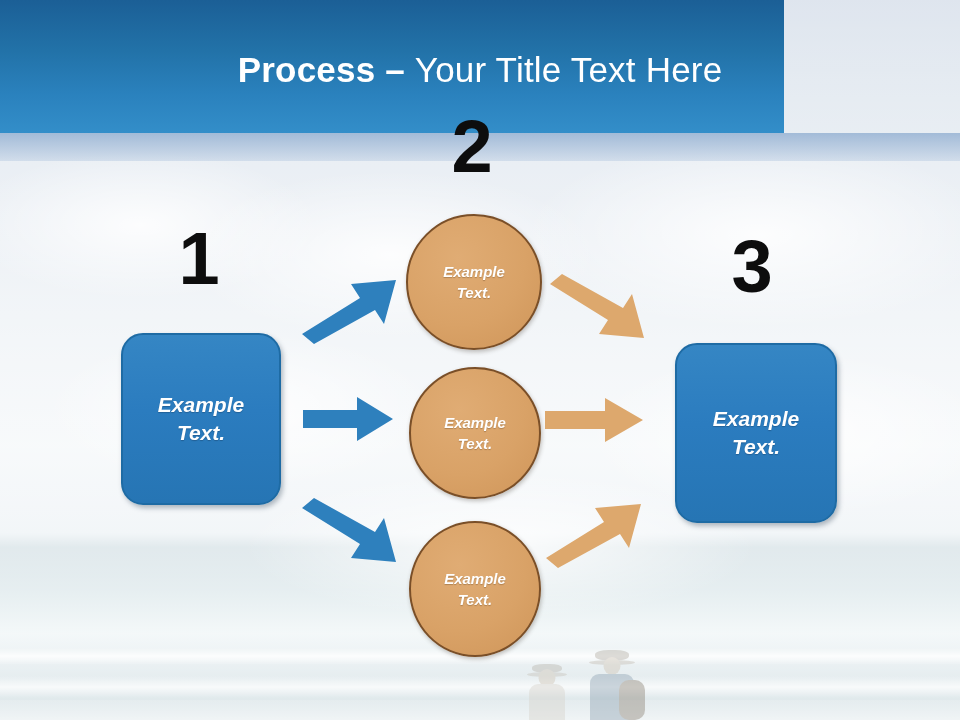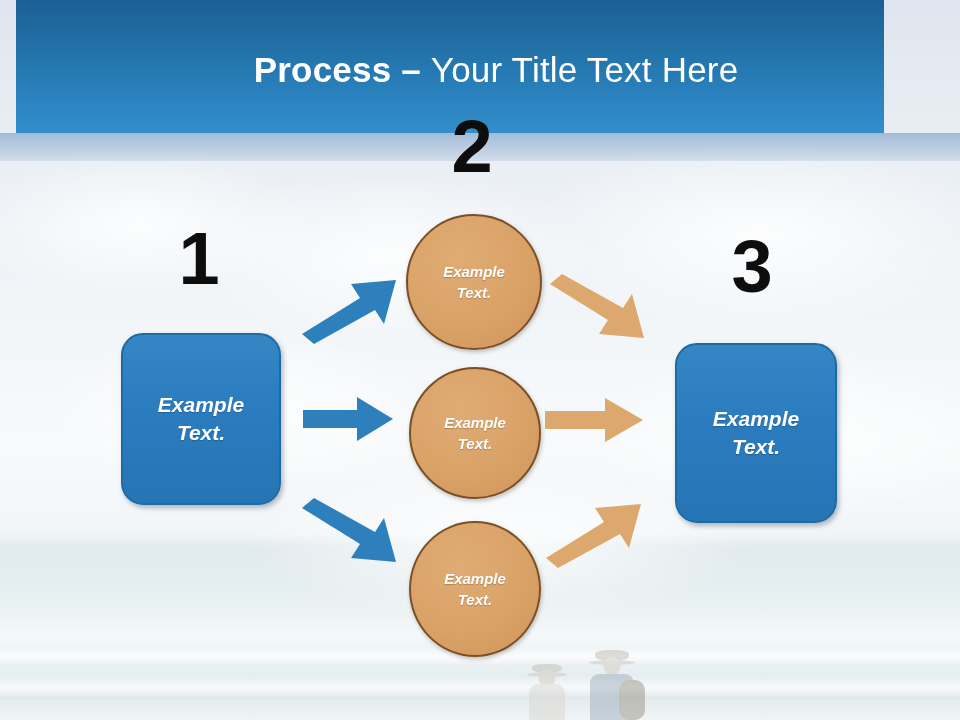--- a/index.html
+++ b/index.html
@@ -102,22 +102,22 @@
   #person-b .body    { top: 26px; width: 44px; height: 48px; background: #8fa3b3; }
   #person-b .pack {
     position: absolute; left: 60%; top: 32px;
     width: 26px; height: 40px; border-radius: 10px;
     background: #8c8274;
   }
 
   
   .banner {
     position: absolute;
-    left: 16px; top: 0;
-    width: 868px; height: 133px;
+    left: 0; top: 0;
+    width: 784px; height: 133px;
     background: linear-gradient(to bottom, #1b5f96 0%, #2272a8 38%, #2a81bd 70%, #338ec9 100%);
     z-index: 3;
   }
   .banner-title {
     position: absolute;
     left: 0; top: 50px;
     width: 960px;
     text-align: center;
     color: #ffffff;
     font-size: 35px;

